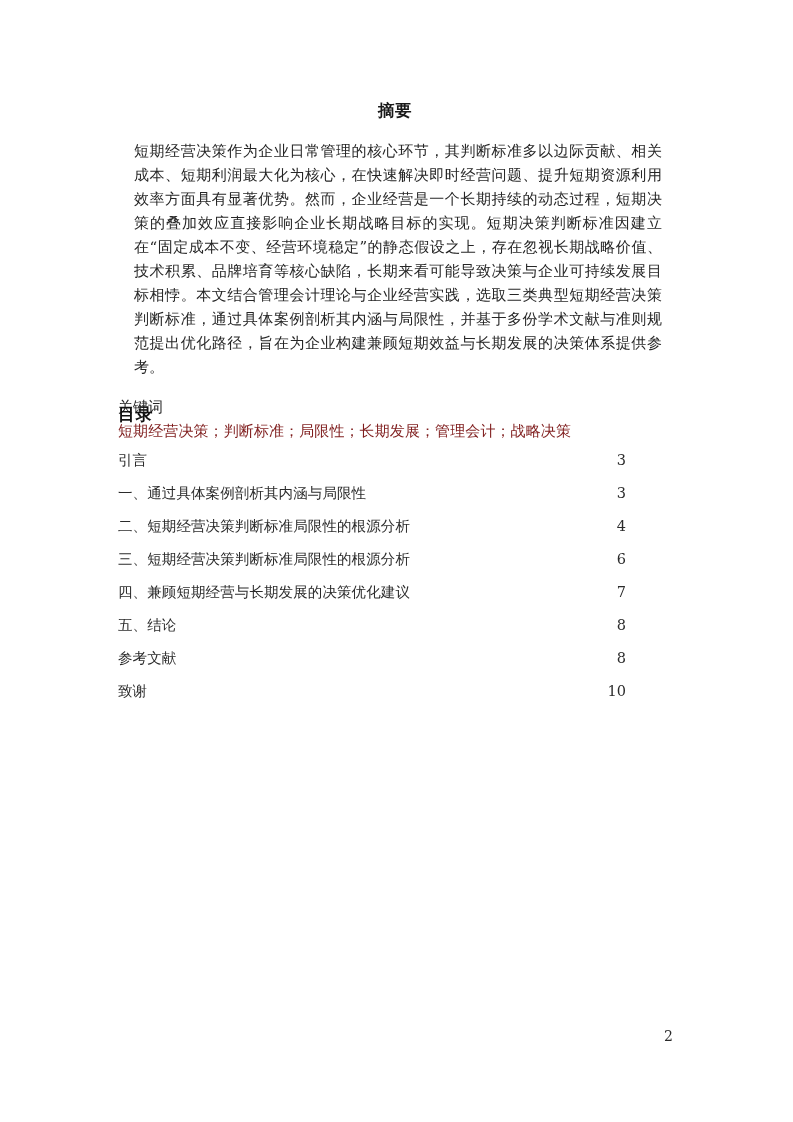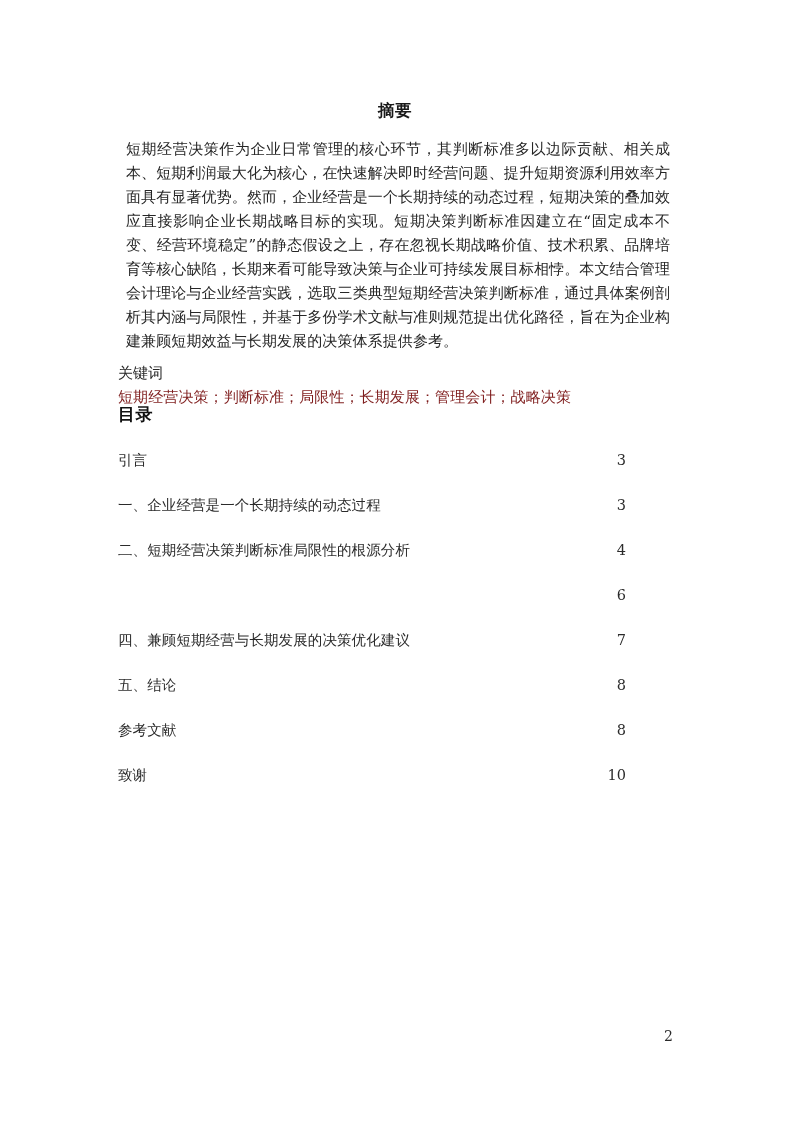--- a/index.html
+++ b/index.html
@@ -50,21 +50,21 @@
     color: #1a1a1a;
     margin: 0 0 14px 0;
     padding-right: 6px;
   }
   .abstract-body {
     font-size: 15px;
     line-height: 24px;
     text-align: justify;
     text-justify: inter-ideograph;
     color: #262626;
-    margin: 8px;
+    margin: 16px;
     letter-spacing: 0.1px;
   }
   .kw-label {
     font-size: 15px;
     line-height: 24px;
     color: #262626;
     margin: 0;
   }
   .kw-list {
     font-size: 15px;
@@ -96,21 +96,20 @@
     width: 508px;
   }
   .toc-item {
     display: flex;
     align-items: flex-end;
     font-size: 14.5px;
     line-height: 33px;
     height: 33px;
     color: #2b2b2b;
     white-space: nowrap;
-    margin-top: 12px;
   }
   .toc-title {
     flex: 0 0 auto;
     letter-spacing: 0.1px;
   }
   .toc-gap {
     flex: 0 0 auto;
     width: 0px;
   }
   .toc-item.has-gap .toc-gap { width: 9px; }
@@ -165,32 +164,33 @@
     <section class="toc-block">
       <h2 class="toc-heading">目录</h2>
       <ul class="toc-list" id="toc-list">
           <li class="toc-item has-gap">
             <span class="toc-title">引言</span>
             <span class="toc-gap"></span>
             <span class="toc-dots"></span>
             <span class="toc-page">3</span>
           </li>
           <li class="toc-item">
-            <span class="toc-title">一、企业经营是一个长期持续的动态过程</span>
+            <span class="toc-title">一、通过具体案例剖析其内涵与局限性</span>
             <span class="toc-gap"></span>
             <span class="toc-dots"></span>
             <span class="toc-page">3</span>
           </li>
           <li class="toc-item">
             <span class="toc-title">二、短期经营决策判断标准局限性的根源分析</span>
             <span class="toc-gap"></span>
             <span class="toc-dots"></span>
             <span class="toc-page">4</span>
           </li>
           <li class="toc-item">
+            <span class="toc-title">三、短期经营决策判断标准局限性的根源分析</span>
             <span class="toc-gap"></span>
             <span class="toc-dots"></span>
             <span class="toc-page">6</span>
           </li>
           <li class="toc-item has-gap">
             <span class="toc-title">四、兼顾短期经营与长期发展的决策优化建议</span>
             <span class="toc-gap"></span>
             <span class="toc-dots"></span>
             <span class="toc-page">7</span>
           </li>

